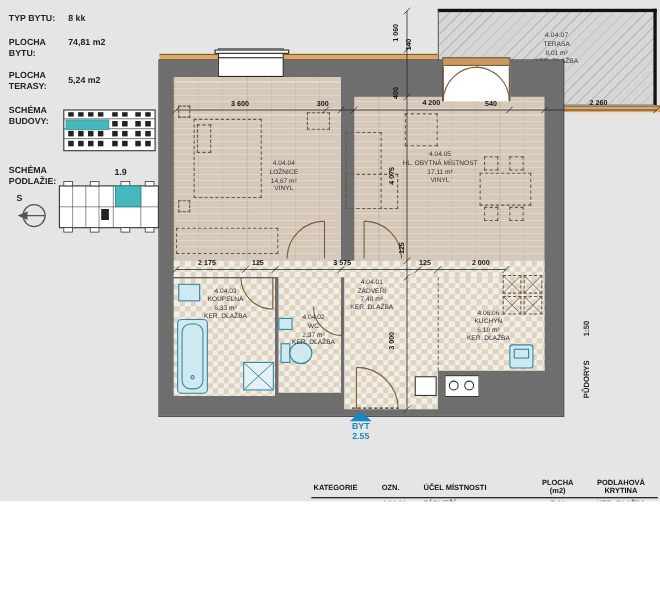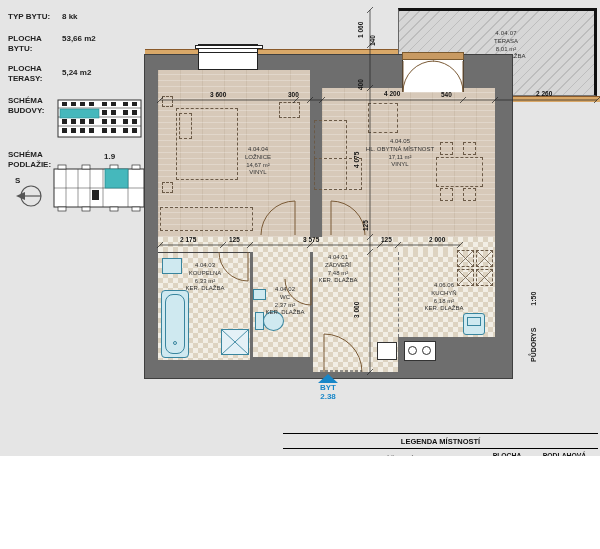--- a/index.html
+++ b/index.html
@@ -59,21 +59,21 @@
 </head>
 <body>
 
 <div class="canvas">
 
   <div class="abs info-label" style="left:8px;top:12px;">TYP BYTU:</div>
   <div class="abs info-value" style="left:62px;top:12px;">8 kk</div>
 
   <div class="abs info-label" style="left:8px;top:34px;">PLOCHA
 BYTU:</div>
-  <div class="abs info-value" style="left:62px;top:34px;">53,66 m2</div>
+  <div class="abs info-value" style="left:62px;top:34px;">74,81 m2</div>
 
   <div class="abs info-label" style="left:8px;top:64px;">PLOCHA
 TERASY:</div>
   <div class="abs info-value" style="left:62px;top:68px;">5,24 m2</div>
 
   <div class="abs info-label" style="left:8px;top:96px;">SCHÉMA
 BUDOVY:</div>
 
   <div class="abs" style="left:57px;top:95px;">
     <svg width="86" height="46" viewBox="0 0 86 46">
@@ -333,29 +333,28 @@
   <div class="dim v" style="left:357px;top:38px;">1 060</div>
   <div class="dim v" style="left:369px;top:46px;">140</div>
   <div class="dim v" style="left:357px;top:90px;">400</div>
   <div class="dim v" style="left:353px;top:168px;">4 075</div>
   <div class="dim v" style="left:362px;top:231px;">125</div>
   <div class="dim v" style="left:353px;top:318px;">3 000</div>
 
   <div class="abs byt-tri" style="left:318px;top:374px;"></div>
   <div class="abs byt-txt" style="left:310px;top:383px;width:36px;">
     <span>BYT</span><br>
-    <span>2.38</span>
+    <span>2.55</span>
   </div>
 
   <div class="abs pudorys" style="left:530px;top:362px;">
     <span>PŮDORYS</span><span class="gap"></span><span>1:50</span>
   </div>
 
   <div class="legend">
-    <div class="title">LEGENDA MÍSTNOSTÍ</div>
     <div class="hdr">
       <div>KATEGORIE</div>
       <div>OZN.</div>
       <div>ÚČEL MÍSTNOSTI</div>
       <div class="c-num">PLOCHA (m2)</div>
       <div class="c-kry">PODLAHOVÁ KRYTINA</div>
     </div>
 
     <div class="row">
       <div></div>

